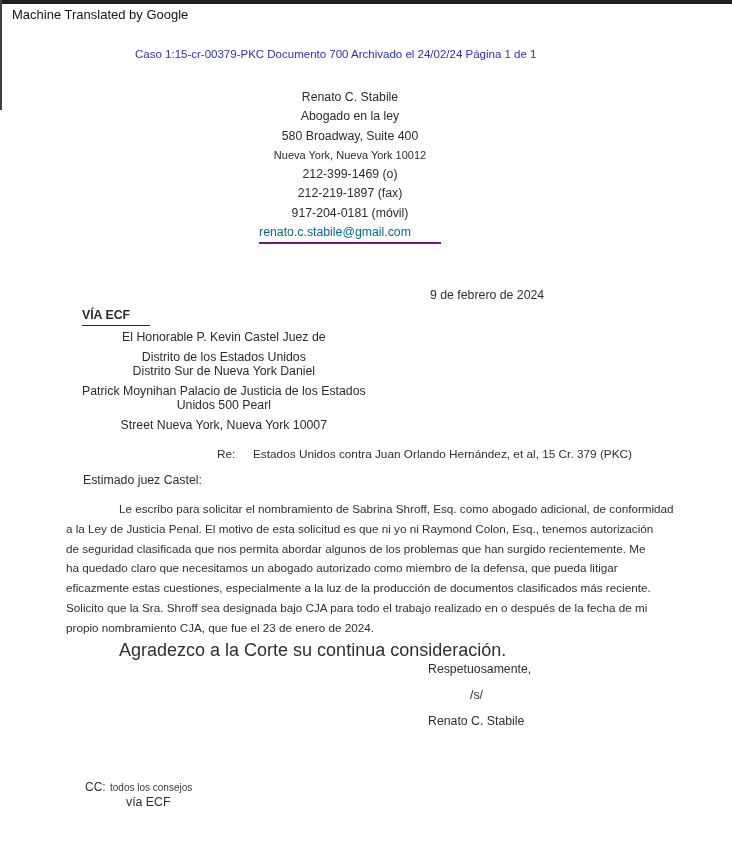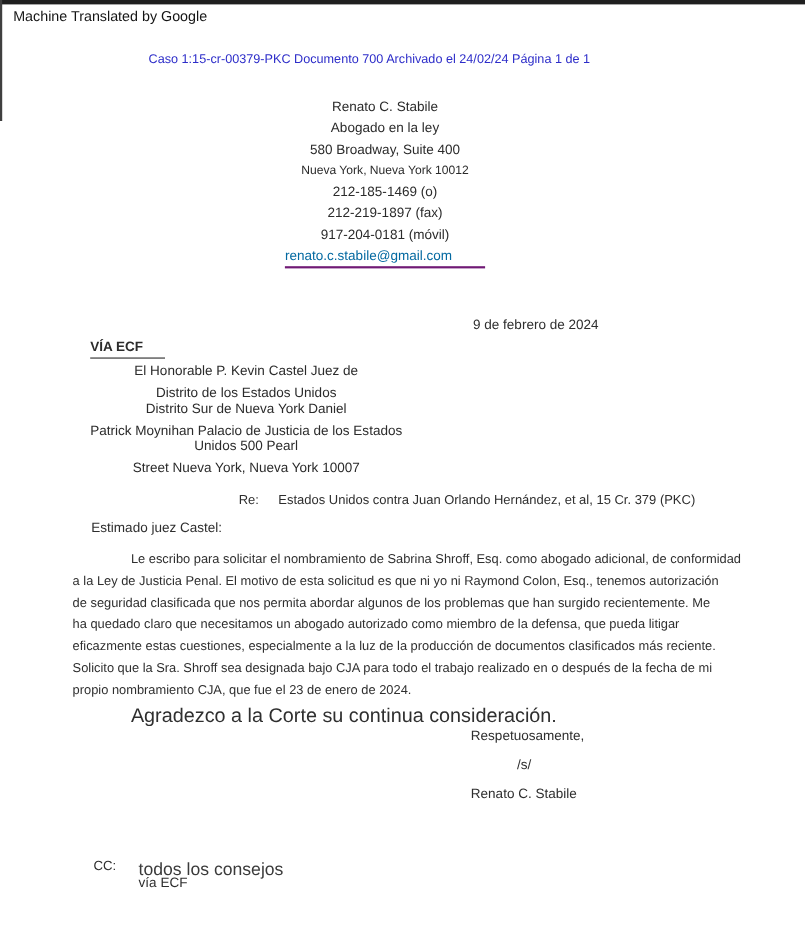--- a/index.html
+++ b/index.html
@@ -92,40 +92,40 @@
   .closing-para {
     position: absolute; left: 119px; top: 640px;
     font-size: 18px; color: #2f2f2f;
   }
 
   .sig-closing { position: absolute; left: 428px; top: 662px; font-size: 12.3px; }
   .sig-s       { position: absolute; left: 470px; top: 688px; font-size: 12.3px; }
   .sig-name    { position: absolute; left: 428px; top: 714px; font-size: 12.3px; }
 
   .cc-label { position: absolute; left: 85px;  top: 780px; font-size: 12px; }
-  .cc-to    { position: absolute; left: 126px; top: 782px; font-size: 16px; color: #3a3a3a; text-align: center; }
+  .cc-to    { position: absolute; left: 110px; top: 782px; font-size: 10px; color: #3a3a3a; text-align: center; }
   .cc-via   { position: absolute; left: 126px; top: 795px; font-size: 12.3px; }
 </style>
 </head>
 <body>
 
 <div class="page">
 
   <div class="top-bar"></div>
   <div class="left-edge-line"></div>
 
   <div class="machine-translated">Machine Translated by Google</div>
   <div class="case-header">Caso 1:15-cr-00379-PKC Documento 700 Archivado el 24/02/24 Página 1 de 1</div>
 
   <div class="letterhead">
     <div>Renato C. Stabile</div>
     <div>Abogado en la ley</div>
     <div>580 Broadway, Suite 400</div>
     <div class="small-line">Nueva York, Nueva York 10012</div>
-    <div>212-185-1469 (o)</div>
+    <div>212-399-1469 (o)</div>
     <div>212-219-1897 (fax)</div>
     <div>917-204-0181 (móvil)</div>
     <div><span class="email-wrap">renato.c.stabile@gmail.com</span></div>
   </div>
 
   <div class="date-line">9 de febrero de 2024</div>
 
   <div class="recipient">
     <div><span class="via-ecf">VÍA ECF</span></div>
     <div class="r-line gap-after">El Honorable P. Kevin Castel Juez de</div>

